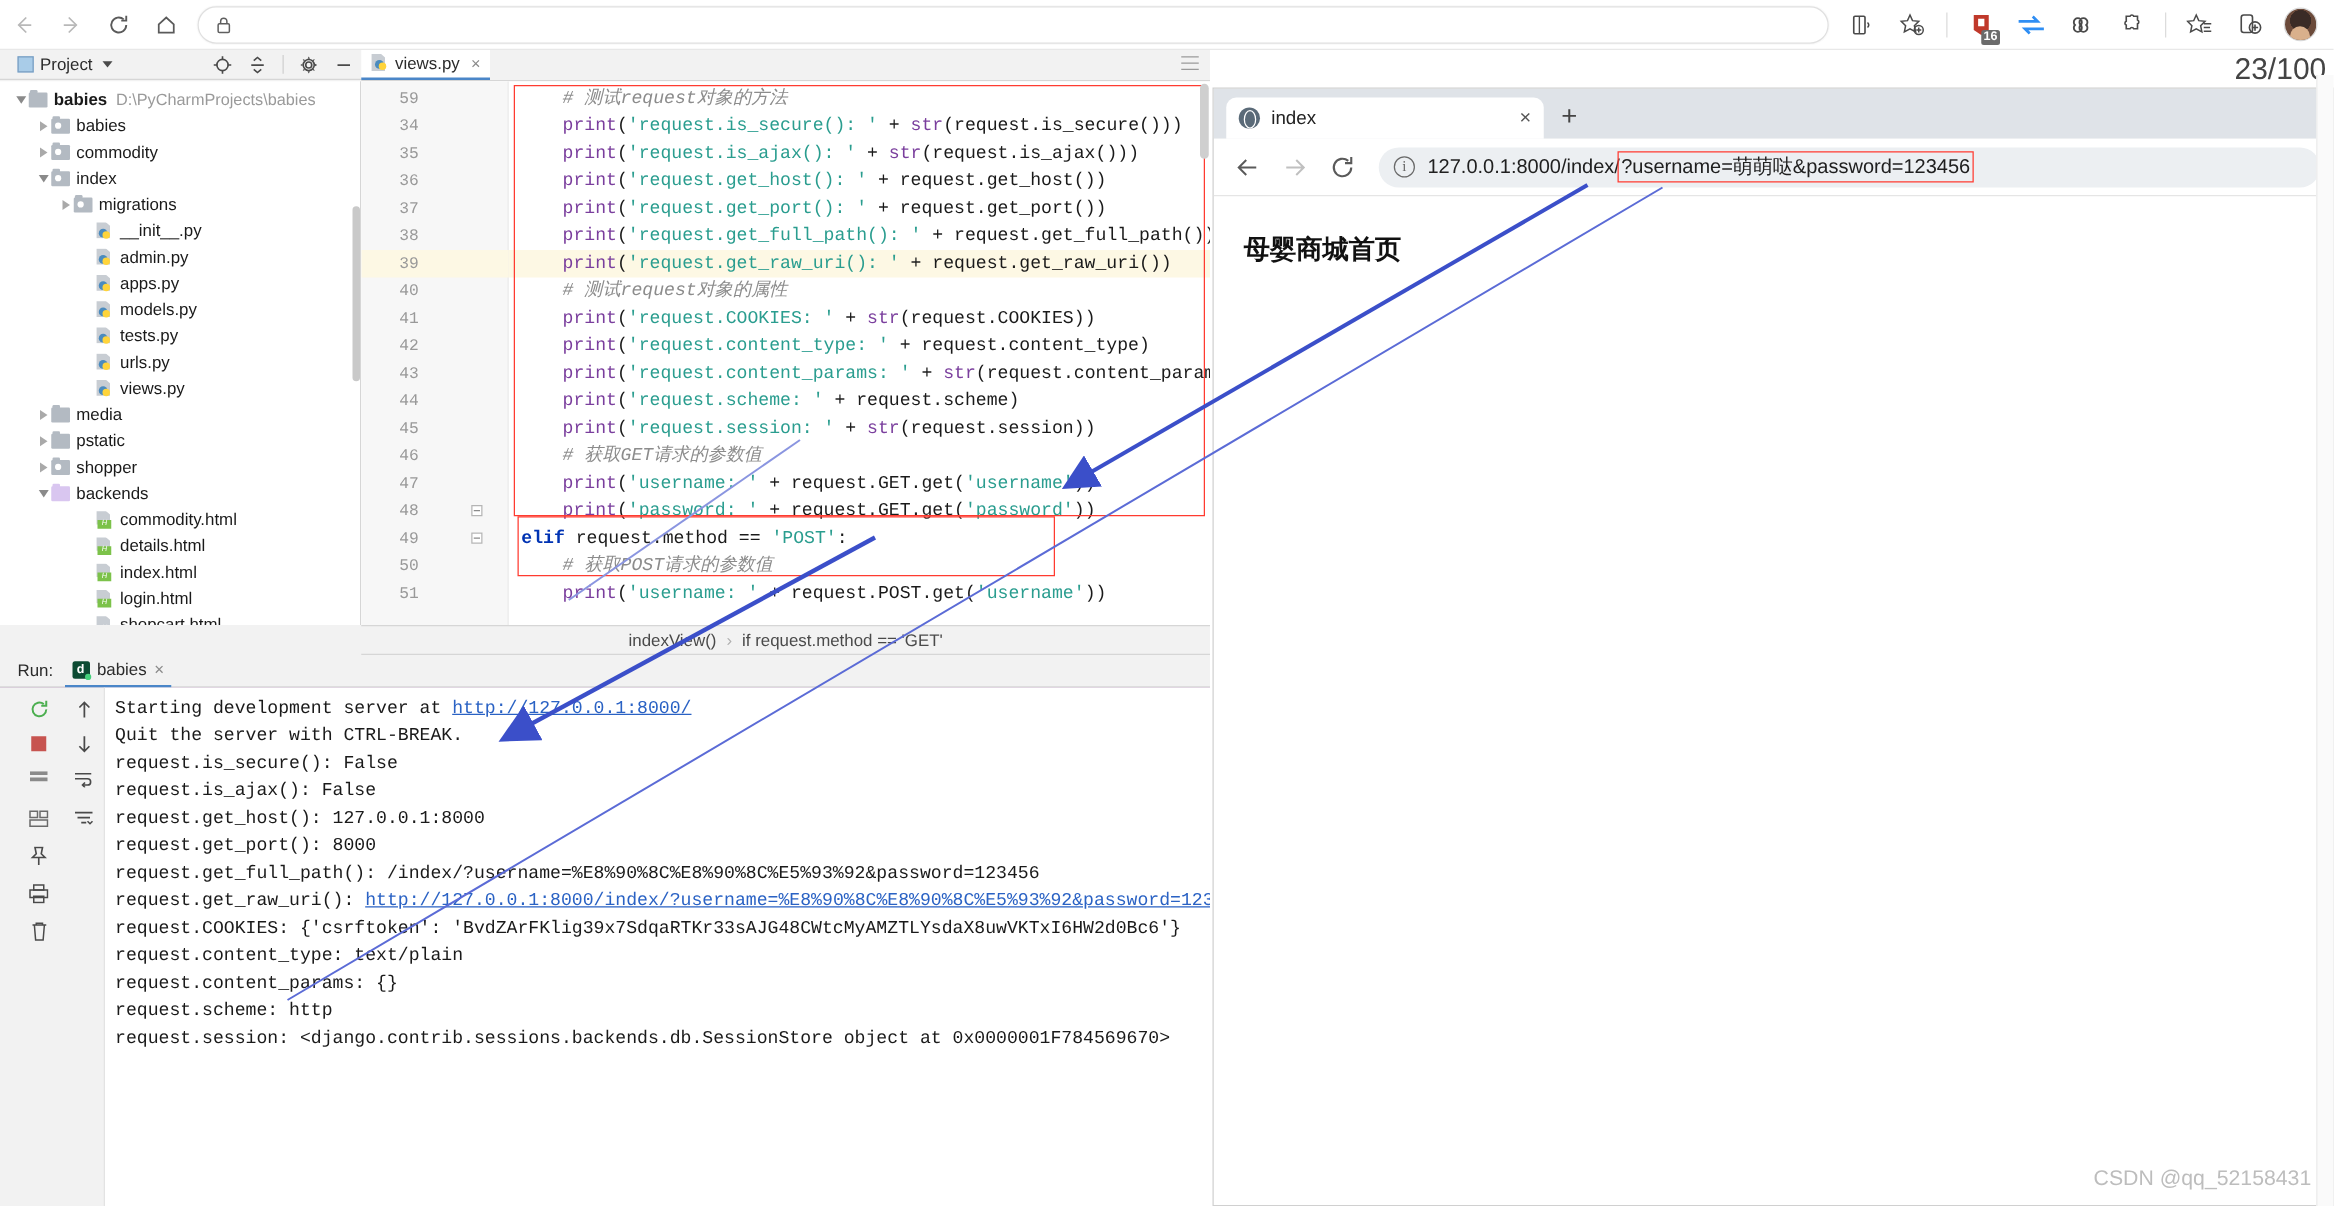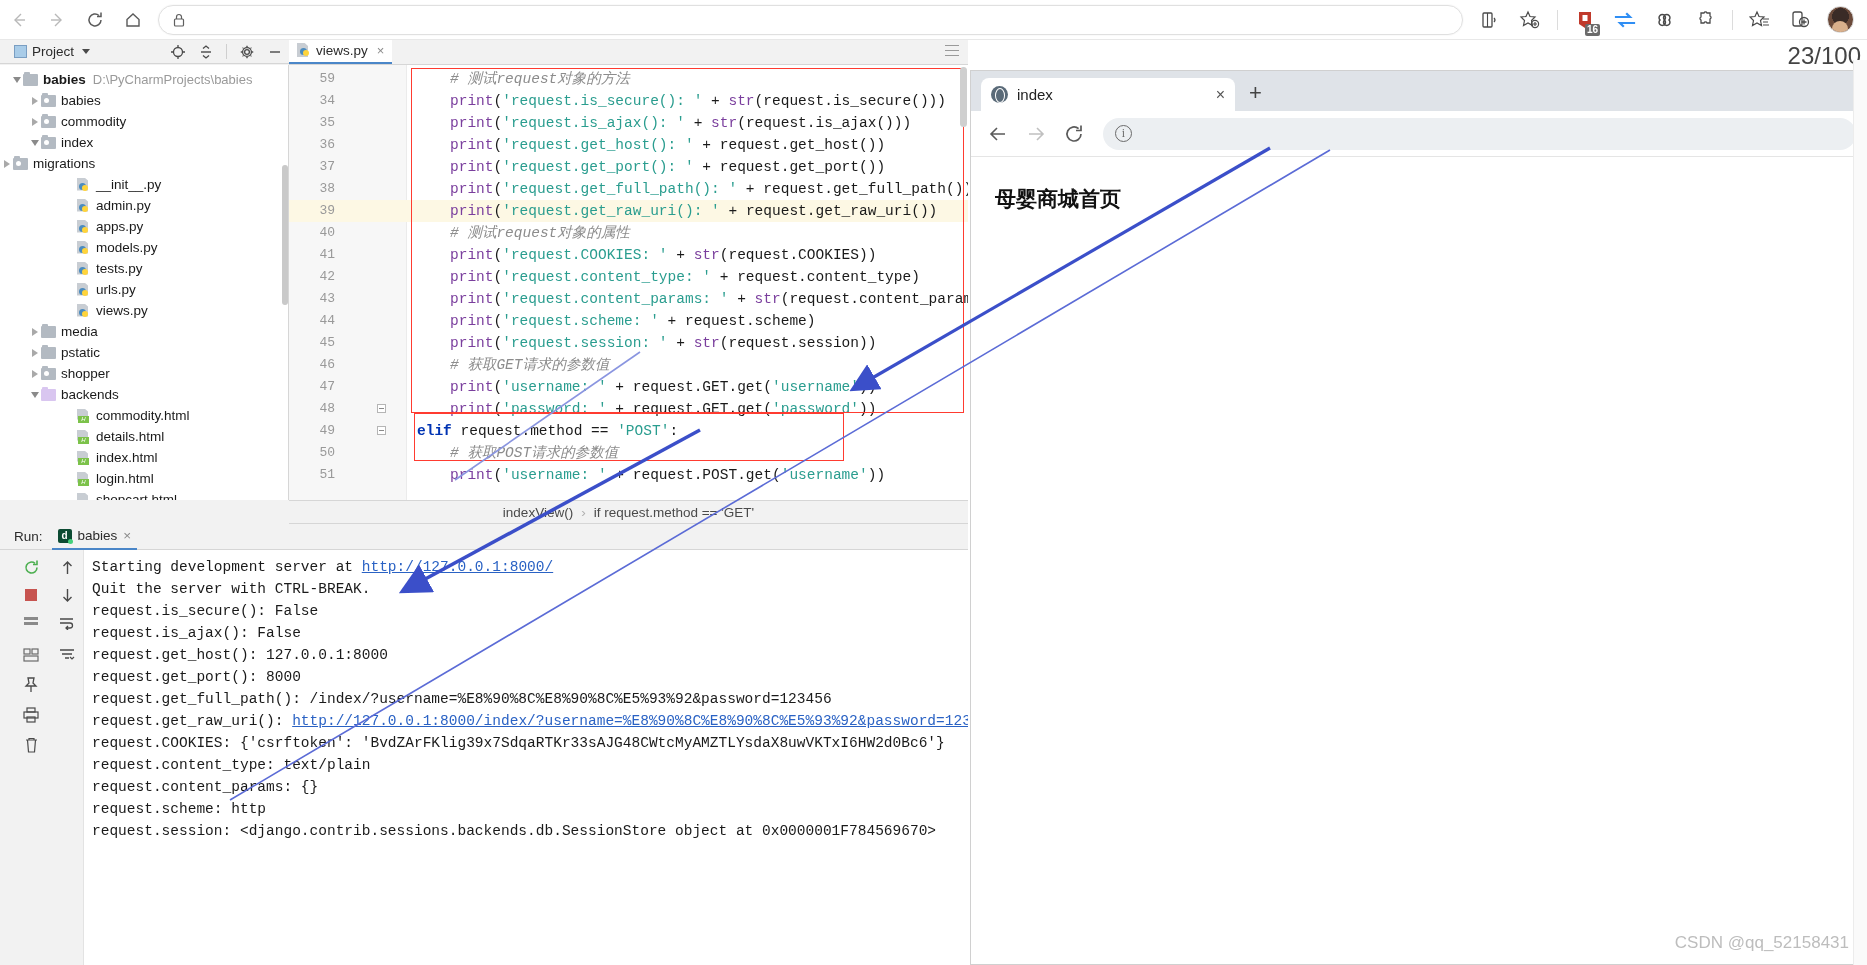--- a/index.html
+++ b/index.html
@@ -381,21 +381,21 @@
             <span class="tw">
               <i class="down"></i>
             </span>
             <span class="fold">
               <i class="tab"></i>
               <i class="body"></i>
               <i class="dot"></i>
             </span>
             <span>index</span>
           </div>
-          <div class="tree-row" style="">
+          <div class="tree-row" style="padding-left: 46px;">
             <span class="tw">
               <i class="right"></i>
             </span>
             <span class="fold">
               <i class="tab"></i>
               <i class="body"></i>
               <i class="dot"></i>
             </span>
             <span>migrations</span>
           </div>
@@ -729,20 +729,24 @@
           </svg>
       </div>
       <div class="ib-nav">
         <svg width="22" height="22" viewBox="0 0 22 22">
             <path d="M18 11 a7 7 0 1 1 -2.4-5.3" fill="none" stroke="currentColor" stroke-width="1.7"></path>
             <path d="M18 2.5 V7.5 H13" fill="none" stroke="currentColor" stroke-width="1.7"></path>
           </svg>
       </div>
       <div class="ib-url">
         <span class="info-ico">i</span>
+        <span style="display:flex;align-items:center;">
+          <span>127.0.0.1:8000/index/</span>
+            <span class="url-hl">?username=萌萌哒&amp;password=123456</span>
+        </span>
       </div>
     </div>
     <div class="page-body">
       <div class="page-h1">母婴商城首页</div>
     </div>
   </div>
 
   <div class="counter">23/100</div>
   <div class="sidebar-strip"></div>
   <div class="watermark">CSDN @qq_52158431</div>

